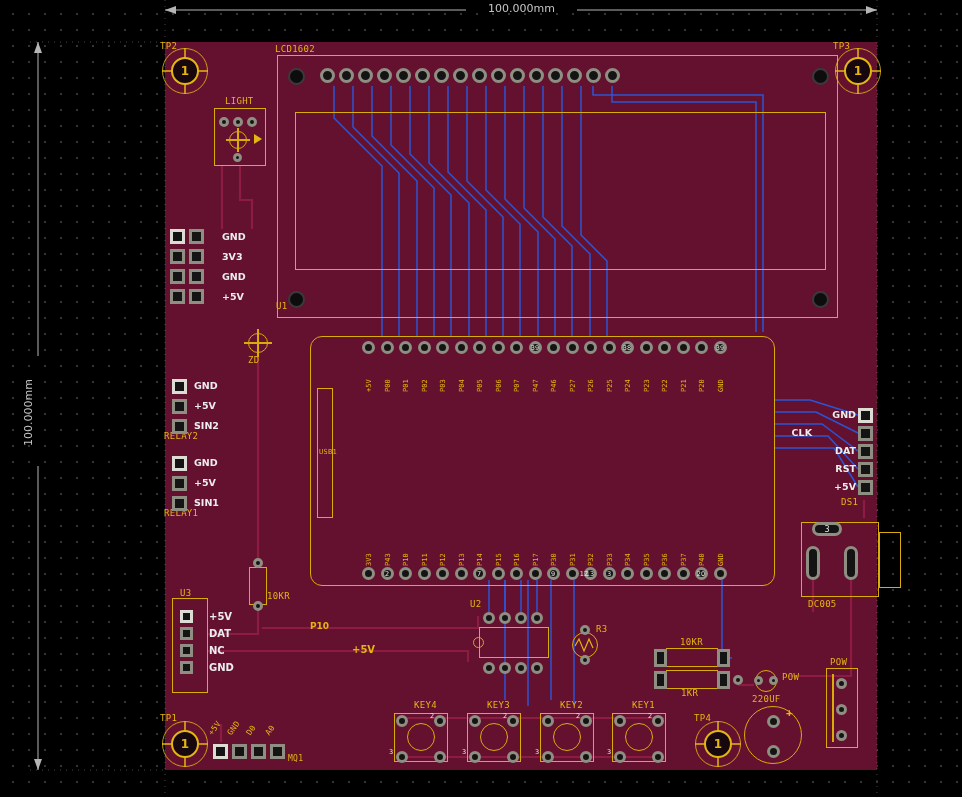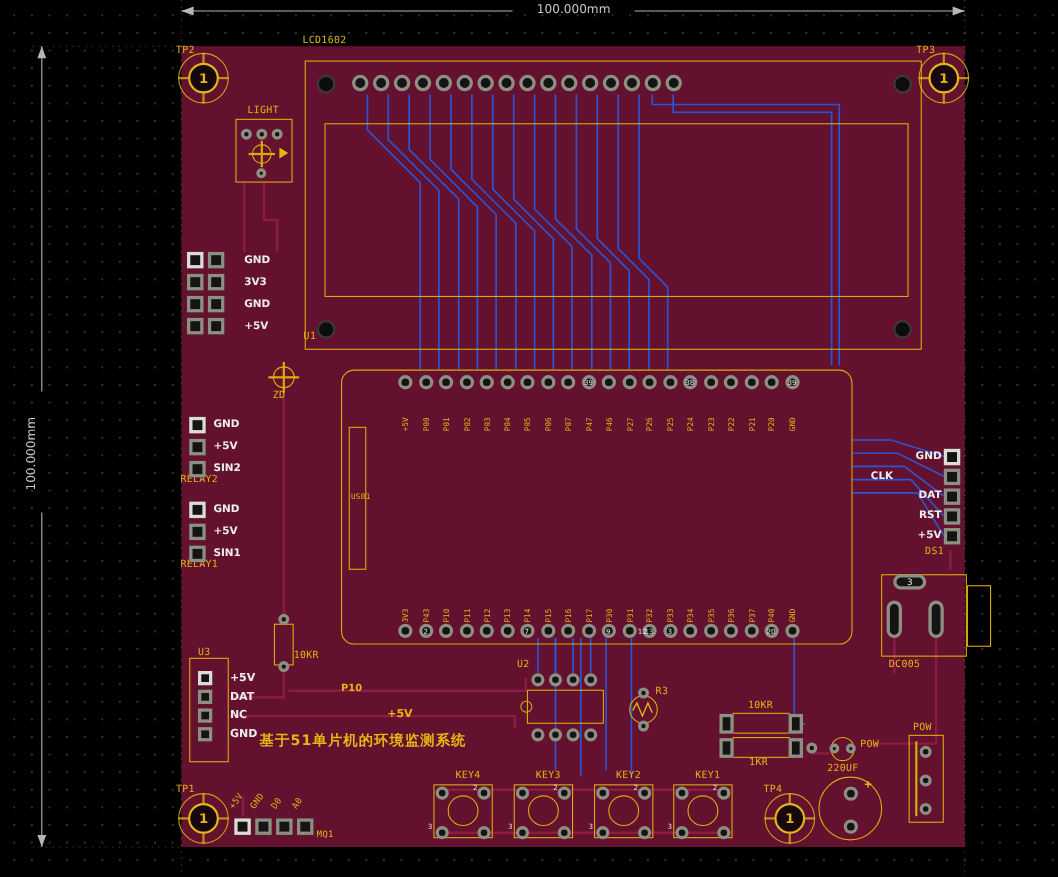--- a/index.html
+++ b/index.html
@@ -145,21 +145,21 @@
   <div class="tp" style="left:695px;top:721px">
     <div class="tp-outer"></div>
     <div class="tp-cross-h"></div>
     <div class="tp-cross-v"></div>
     <div class="tp-ring">
         <span>1</span>
       </div>
   </div>
   <div class="des" style="left:694px;top:713px">TP4</div>
 
-  <div class="des" style="left:275px;top:32px">LCD1602</div>
+  <div class="des" style="left:275px;top:44px">LCD1602</div>
   <div class="outline" style="left:277px;top:55px;width:561px;height:263px"></div>
   <div class="outline" style="left:295px;top:112px;width:531px;height:158px"></div>
 
   <div class="des" style="left:225px;top:96px">LIGHT</div>
   <div class="outline" style="left:214px;top:108px;width:52px;height:58px"></div>
   <div class="kcirc" style="left:229px;top:131px;width:18px;height:18px"></div>
   <div class="thinline" style="left:226px;top:139px;width:24px;height:1.5px"></div>
   <div class="thinline" style="left:237px;top:128px;width:1.5px;height:24px"></div>
 
   <div class="wpin" style="left:222px;top:231px">GND</div>
@@ -207,21 +207,20 @@
   <div class="pad round" style="left:253px;top:601px;width:10px;height:10px"></div>
   <div class="des" style="left:267px;top:591px">10KR</div>
 
   <div class="des" style="left:180px;top:588px">U3</div>
   <div class="outline" style="left:172px;top:598px;width:36px;height:95px"></div>
   <div class="wpin" style="left:209px;top:611px;font-size:10px">+5V</div>
   <div class="wpin" style="left:209px;top:628px;font-size:10px">DAT</div>
   <div class="wpin" style="left:209px;top:645px;font-size:10px">NC</div>
   <div class="wpin" style="left:209px;top:662px;font-size:10px">GND</div>
 
-  <div class="title-cn" style="left:236px;top:664px">基于51单片机的环境监测系统</div>
 
   <div class="netlbl" style="left:310px;top:621px">P10</div>
   <div class="netlbl" style="left:352px;top:644px;font-size:10px">+5V</div>
 
   <div class="des" style="left:470px;top:599px">U2</div>
   <div class="outline" style="left:479px;top:627px;width:70px;height:31px"></div>
   <div class="kcirc" style="left:473px;top:637px;width:11px;height:11px"></div>
 
   <div class="des" style="left:596px;top:624px">R3</div>
   <div class="kcirc" style="left:572px;top:632px;width:26px;height:26px"></div>

